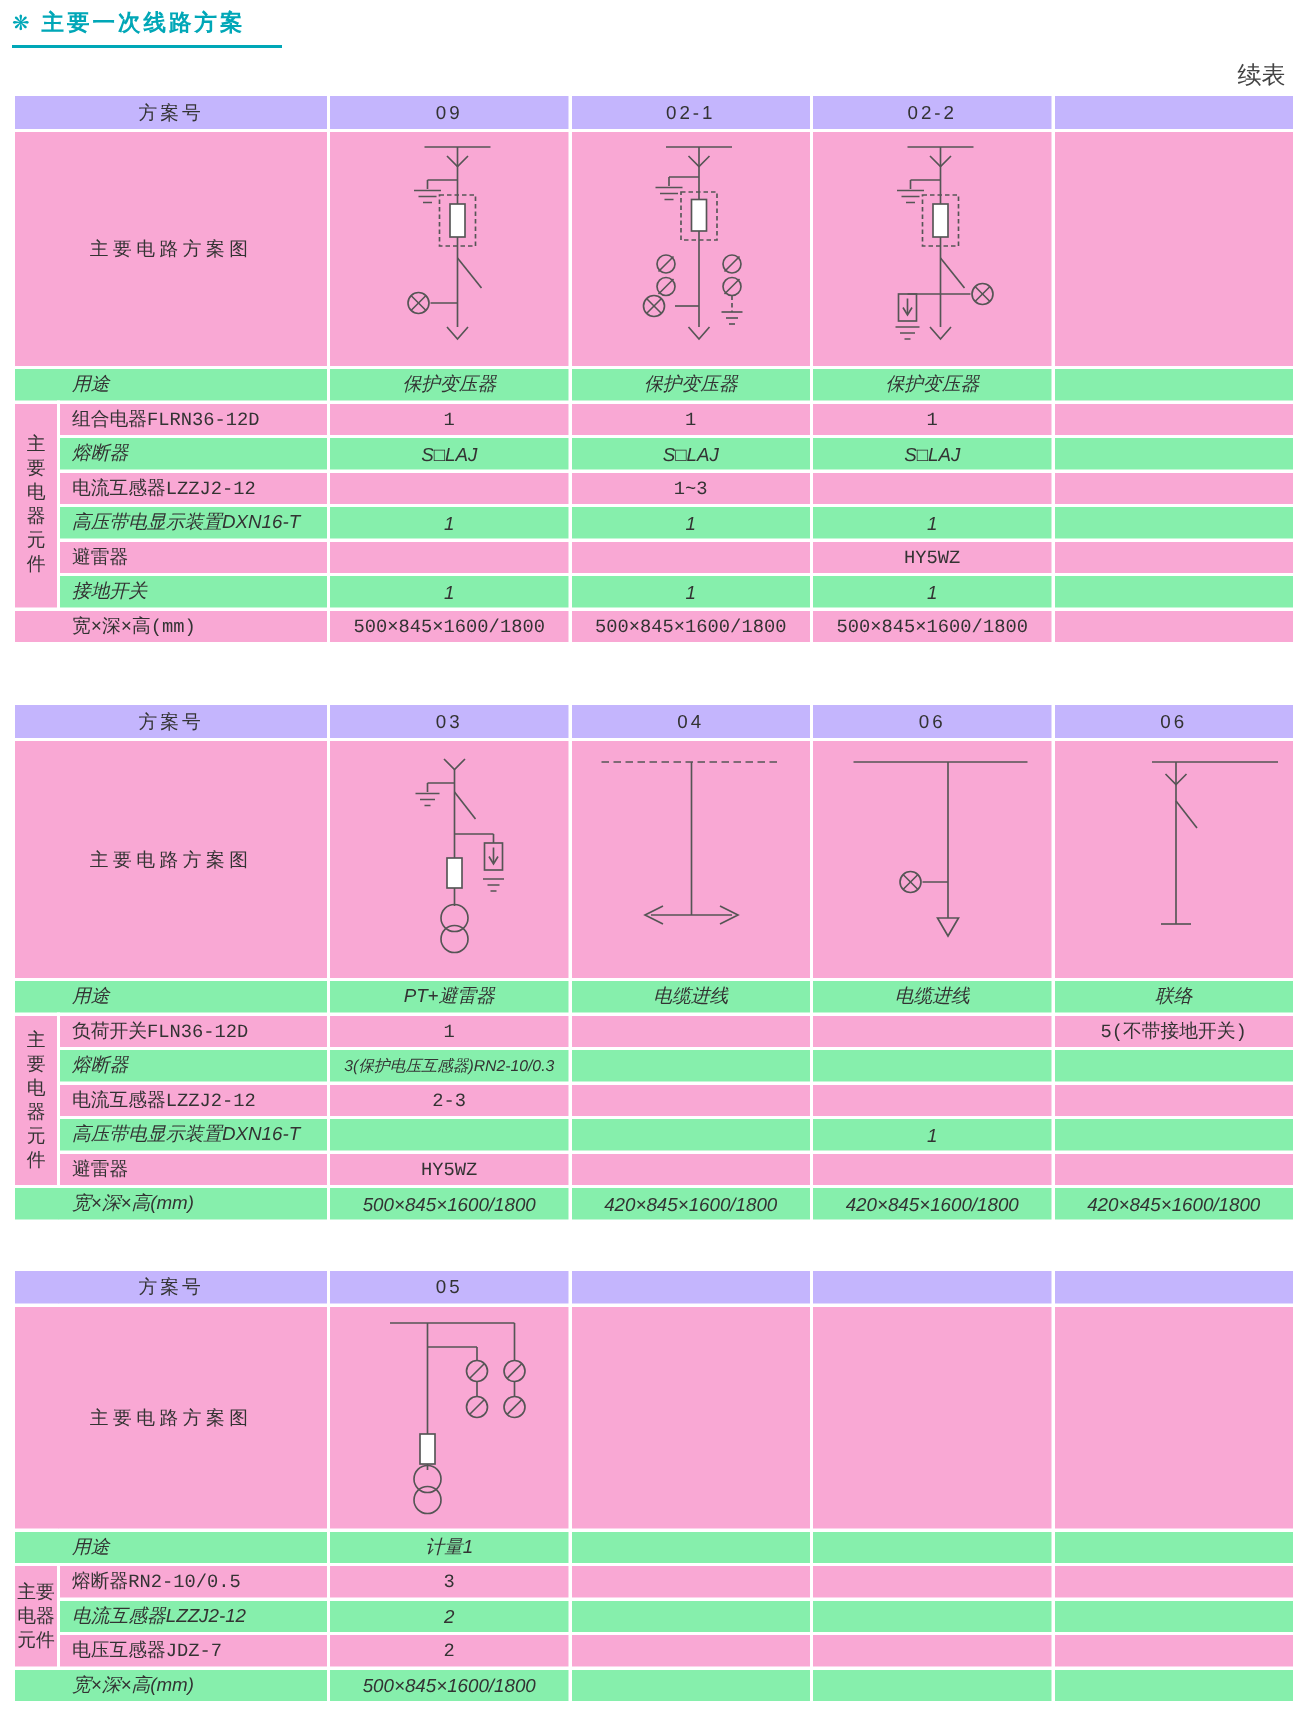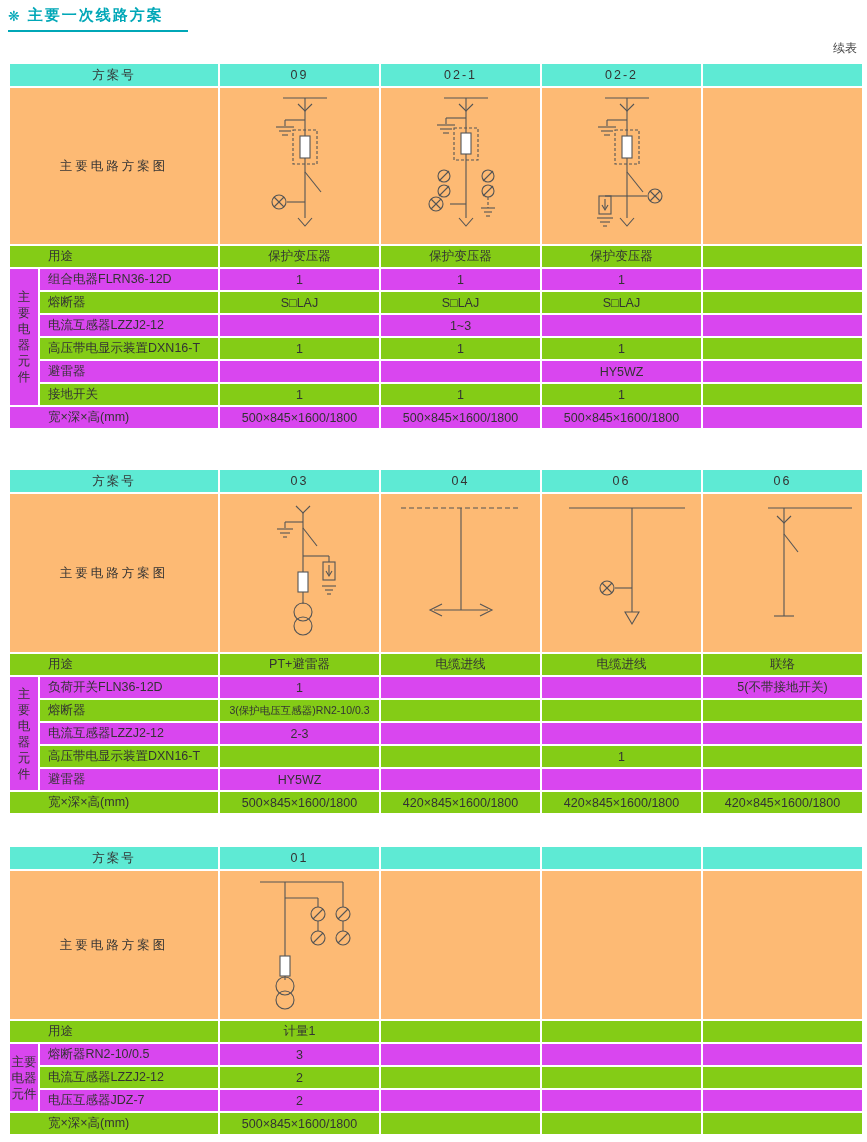--- a/index.html
+++ b/index.html
@@ -3,38 +3,38 @@
 <meta charset="utf-8">
 <style>
   *{box-sizing:border-box;}
   html,body{margin:0;padding:0;background:#fff;}
   .page{position:relative;width:867px;height:1142px;background:#fff;overflow:hidden;
         font-family:"Liberation Sans","DejaVu Sans",sans-serif;color:#333;}
   .page-title{position:absolute;left:8px;top:6px;display:flex;align-items:center;gap:6px;
         font-size:15px;font-weight:bold;letter-spacing:2px;color:#00a7b7;}
   .title-icon{font-size:14px;font-weight:normal;}
   .title-rule{position:absolute;left:8px;top:30px;width:180px;height:2px;background:#00a7b7;}
-  .continued{position:absolute;right:10px;top:40px;font-size:12px;color:#444;}
+  .continued{position:absolute;right:10px;top:40px;font-size:16px;color:#444;}
 
   table.scheme{position:absolute;left:8px;width:854px;border-collapse:collapse;
         table-layout:fixed;font-size:12.5px;color:#333;}
   .scheme td{border:2px solid #fff;padding:0 2px;text-align:center;vertical-align:middle;
         overflow:hidden;white-space:nowrap;}
-  .scheme tr.hdr td{background:#5eead4;height:24px;letter-spacing:2px;}
+  .scheme tr.hdr td{background:#c4b5fd;height:24px;letter-spacing:2px;}
   .scheme td.hdr-first{letter-spacing:5px;}
-  .scheme tr.diag td{background:#fdba74;}
+  .scheme tr.diag td{background:#f9a8d4;}
   .scheme td.diag-lbl{letter-spacing:3px;}
   .scheme td.lbl{text-align:left;padding-left:8px;}
   .scheme td.lblspan{text-align:left;padding-left:38px;}
   .scheme td.side{background:#e8f2fa;padding:0;white-space:normal;}
   .scheme td.side span{display:inline-block;width:16px;line-height:16px;word-break:break-all;
         white-space:normal;font-size:12.5px;}
   .scheme td.side span.two{width:28px;}
-  .scheme tr.rowA td{background:#84cc16;}
-  .scheme tr.rowB td{background:#d946ef;}
+  .scheme tr.rowA td{background:#86efac;font-style:italic;}
+  .scheme tr.rowB td{background:#f9a8d4;font-family:Liberation Mono, monospace;}
   .scheme tr.r{height:23px;}
   .scheme td.small{font-size:10.5px;}
   svg.circ{display:inline-block;vertical-align:middle;}
 </style>
 </head>
 <body>
 
 <div class="page">
 
   <div class="page-title">
@@ -347,21 +347,21 @@
         <col style="width:30px">
         <col style="width:180px">
         <col style="width:161px">
         <col style="width:161px">
         <col style="width:161px">
         <col style="width:161px">
       </colgroup>
     <tbody>
         <tr class="hdr">
       <td colspan="2" class="hdr-first">方案号</td>
-      <td>01</td>
+      <td>05</td>
       <td></td>
       <td></td>
       <td></td>
     </tr>
     <tr class="diag" style="height:150px">
       <td colspan="2" class="diag-lbl">主要电路方案图</td>
       <td>
         <svg class="circ" width="150" height="142" viewBox="0 0 150 142">
           <g stroke="#555" stroke-width="1.1" fill="none">
             <line x1="35" y1="8" x2="118" y2="8"></line>

